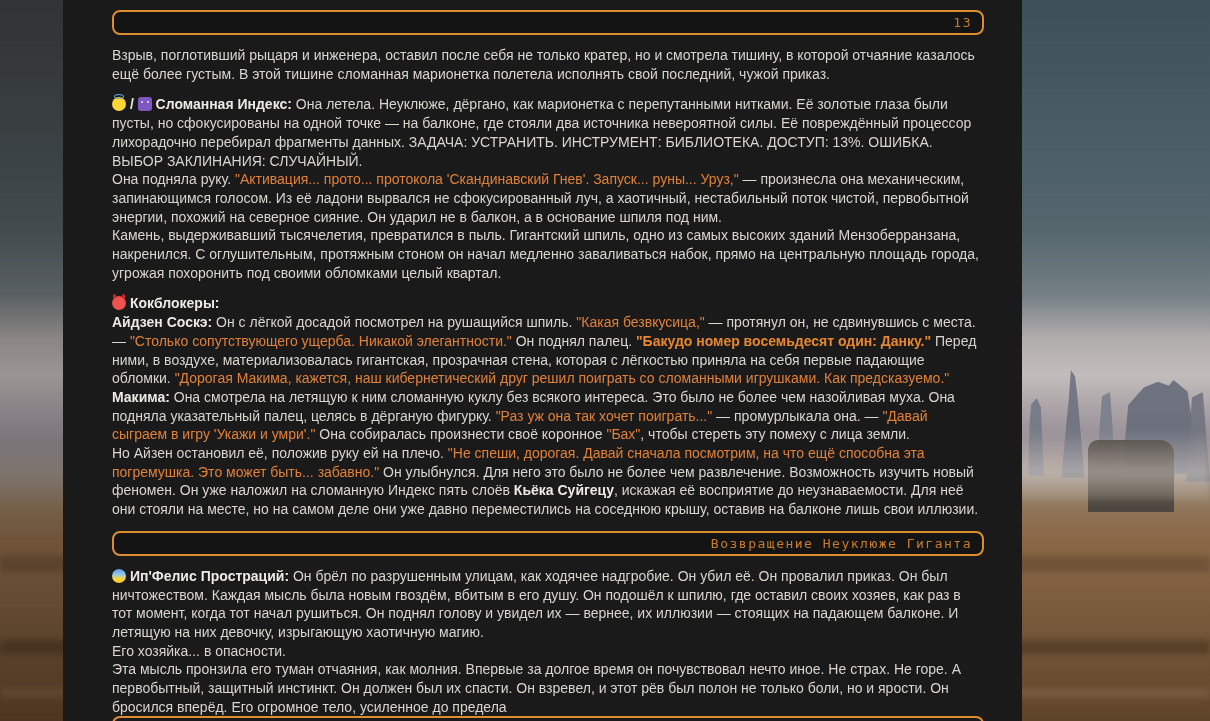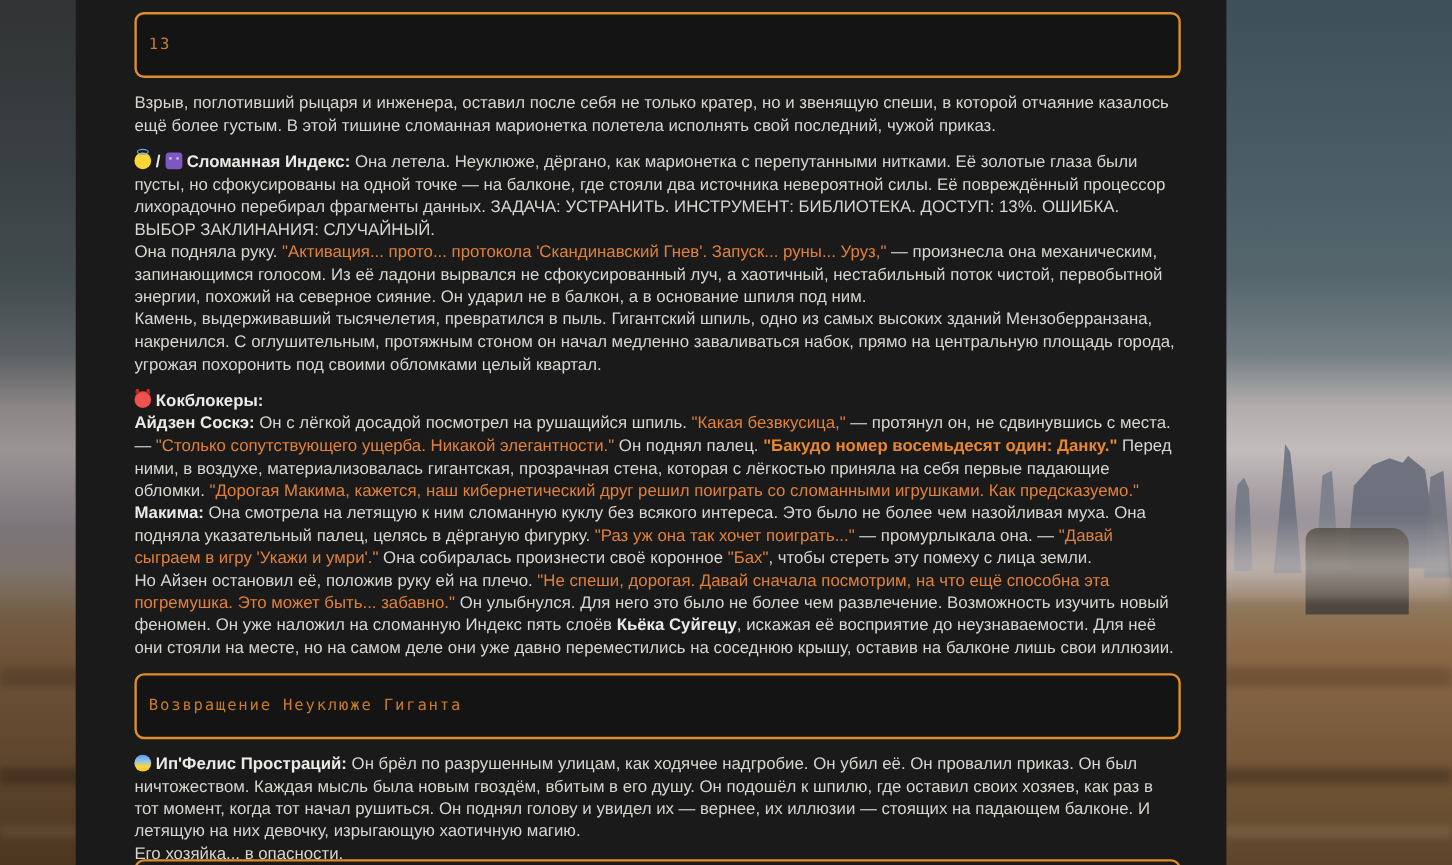--- a/index.html
+++ b/index.html
@@ -40,21 +40,21 @@
         background:linear-gradient(180deg,rgba(35,18,10,.45),rgba(0,0,0,.18) 60%,rgba(20,12,6,.25));}
   
   .panel{
     position:absolute;left:63px;top:0;width:959px;height:721px;z-index:10;
     box-sizing:border-box;background:#1a1a1a;overflow:hidden;
     padding:10px 38px 0 49px;
     font-size:14px;line-height:18.7px;color:#d9d5cf;
   }
   .hbox{
     border:2px solid #dd8d2c;border-radius:8px;background:rgba(0,0,0,.22);
-    text-align:left;padding:17px 10px;margin:12px 0 11px;
+    text-align:right;padding:2px 10px;margin:12px 0 11px;
     font-family:"DejaVu Sans Mono","Liberation Mono",monospace;
     font-size:13px;line-height:17px;color:#c87c2a;letter-spacing:1.5px;
   }
   .hbox.first{margin-top:0;}
   .hbox-partial{
     position:absolute;left:49px;right:38px;top:716px;height:22px;
     border:2px solid #dd8d2c;border-radius:8px;
   }
   .para{margin:0 0 12px;}
   .seg-b{font-weight:700;color:#eceae5;}
@@ -90,21 +90,21 @@
   <div class="band b3"></div>
   <div class="shade-left"></div>
 </div>
 
 <main class="panel">
 
   <div class="hbox first">
     <span>13</span>
   </div>
 
-  <p class="para"><span>Взрыв, поглотивший рыцаря и инженера, оставил после себя не только кратер, но и звенящую спеши, в которой отчаяние казалось ещё более густым. В этой тишине сломанная марионетка полетела исполнять свой последний, чужой приказ.</span></p>
+  <p class="para"><span>Взрыв, поглотивший рыцаря и инженера, оставил после себя не только кратер, но и смотрела тишину, в которой отчаяние казалось ещё более густым. В этой тишине сломанная марионетка полетела исполнять свой последний, чужой приказ.</span></p>
 
 
   <p class="para"><span class="emj emj-halo"></span><span class="seg-b"> / </span><span class="emj emj-invader"></span><span class="seg-b"> Сломанная Индекс: </span><span>Она летела. Неуклюже, дёргано, как марионетка с перепутанными нитками. Её золотые глаза были пусты, но сфокусированы на одной точке — на балконе, где стояли два источника невероятной силы. Её повреждённый процессор лихорадочно перебирал фрагменты данных. ЗАДАЧА: УСТРАНИТЬ. ИНСТРУМЕНТ: БИБЛИОТЕКА. ДОСТУП: 13%. ОШИБКА. ВЫБОР ЗАКЛИНАНИЯ: СЛУЧАЙНЫЙ.</span><br><span>Она подняла руку. </span><span class="seg-o">"Активация... прото... протокола 'Скандинавский Гнев'. Запуск... руны... Уруз,"</span><span> — произнесла она механическим, запинающимся голосом. Из её ладони вырвался не сфокусированный луч, а хаотичный, нестабильный поток чистой, первобытной энергии, похожий на северное сияние. Он ударил не в балкон, а в основание шпиля под ним.</span><br><span>Камень, выдерживавший тысячелетия, превратился в пыль. Гигантский шпиль, одно из самых высоких зданий Мензоберранзана, накренился. С оглушительным, протяжным стоном он начал медленно заваливаться набок, прямо на центральную площадь города, угрожая похоронить под своими обломками целый квартал.</span></p>
 
   <p class="para"><span class="emj emj-ogre"></span><span class="seg-b"> Кокблокеры:</span><br><span class="seg-b">Айдзен Соскэ: </span><span>Он с лёгкой досадой посмотрел на рушащийся шпиль. </span><span class="seg-o">"Какая безвкусица,"</span><span> — протянул он, не сдвинувшись с места. — </span><span class="seg-o">"Столько сопутствующего ущерба. Никакой элегантности."</span><span> Он поднял палец. </span><span class="seg-ob">"Бакудо номер восемьдесят один: Данку."</span><span> Перед ними, в воздухе, материализовалась гигантская, прозрачная стена, которая с лёгкостью приняла на себя первые падающие обломки. </span><span class="seg-o">"Дорогая Макима, кажется, наш кибернетический друг решил поиграть со сломанными игрушками. Как предсказуемо."</span><br><span class="seg-b">Макима: </span><span>Она смотрела на летящую к ним сломанную куклу без всякого интереса. Это было не более чем назойливая муха. Она подняла указательный палец, целясь в дёрганую фигурку. </span><span class="seg-o">"Раз уж она так хочет поиграть..."</span><span> — промурлыкала она. — </span><span class="seg-o">"Давай сыграем в игру 'Укажи и умри'."</span><span> Она собиралась произнести своё коронное </span><span class="seg-o">"Бах"</span><span>, чтобы стереть эту помеху с лица земли.</span><br><span>Но Айзен остановил её, положив руку ей на плечо. </span><span class="seg-o">"Не спеши, дорогая. Давай сначала посмотрим, на что ещё способна эта погремушка. Это может быть... забавно."</span><span> Он улыбнулся. Для него это было не более чем развлечение. Возможность изучить новый феномен. Он уже наложил на сломанную Индекс пять слоёв </span><span class="seg-b">Кьёка Суйгецу</span><span>, искажая её восприятие до неузнаваемости. Для неё они стояли на месте, но на самом деле они уже давно переместились на соседнюю крышу, оставив на балконе лишь свои иллюзии.</span></p>
 
   <div class="hbox">
     <span>Возвращение Неуклюже Гиганта</span>
   </div>
 

